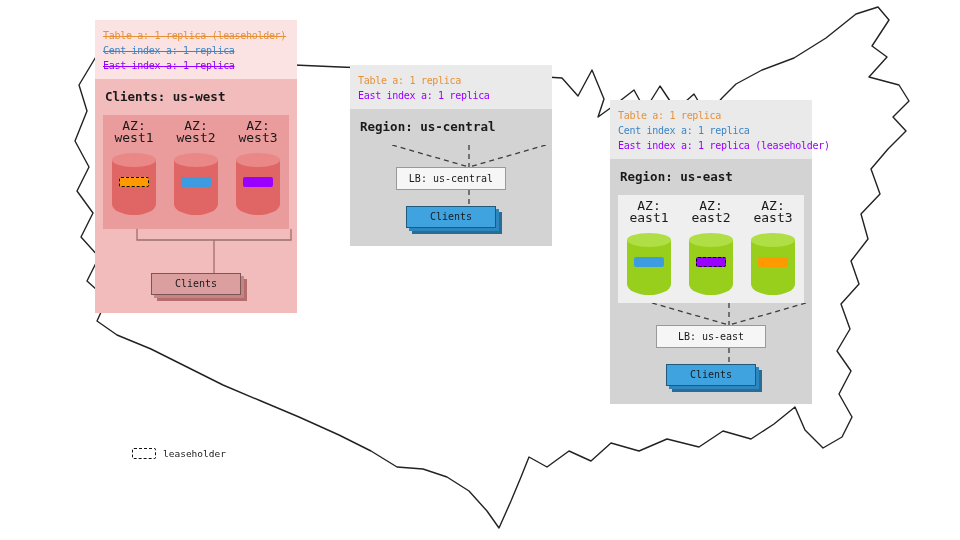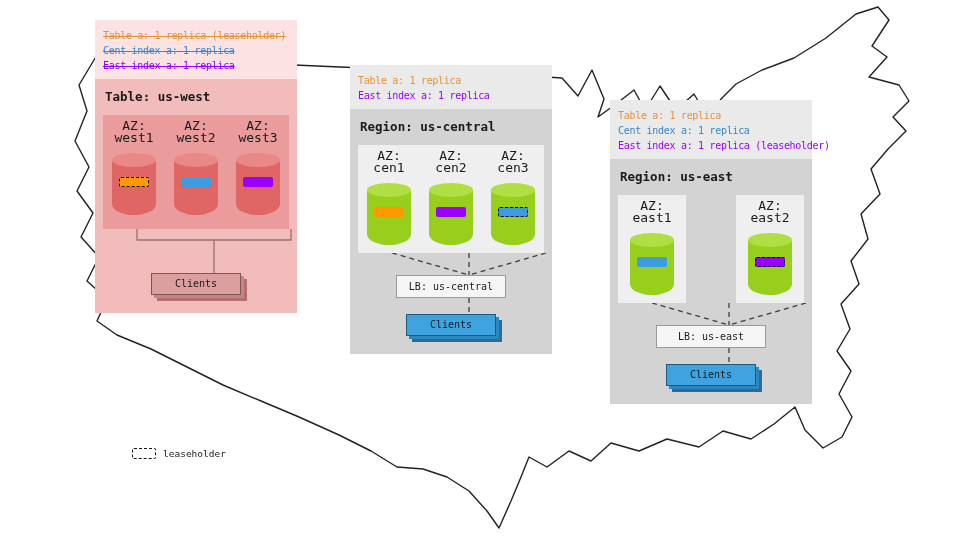--- a/index.html
+++ b/index.html
@@ -67,21 +67,21 @@
              L97,321 L107,299 L87,281 L99,257 L81,237 L93,213 L77,191 L89,167 L75,141 L87,111 L79,85 Z" fill="none" stroke="#222222" stroke-width="1.4" stroke-linejoin="round"></path>
   </svg>
 
   <section class="panel west" style="left: 95px; top: 20px; --panel: #fbe3e3; --region: #f3bcbc; --az: #ea9c9c; --cylb: #e06666; --cylt: #ea8888; --lb: #f6d3d3; --cli: #dc9f9f; --clis1: #c88383; --clis2: #b56e6e;">
     <div class="annotations">
       <div class="ann strike" style="color: rgb(230, 145, 56);">Table a: 1 replica (leaseholder)</div>
       <div class="ann strike" style="color: rgb(61, 133, 198);">Cent index a: 1 replica</div>
       <div class="ann strike" style="color: rgb(153, 0, 255);">East index a: 1 replica</div>
     </div>
     <div class="region">
-      <div class="region-title">Table: us-west</div>
+      <div class="region-title">Clients: us-west</div>
       <div class="az-row">
         <div class="az">
           <div class="az-label">AZ: west1</div>
           <div class="cyl">
             <div class="cyl-body"></div>
             <div class="cyl-top"></div>
             <div class="chip leaseholder" style="background: rgb(255, 153, 0);"></div>
           </div>
         </div>
         <div class="az">
@@ -113,46 +113,20 @@
     </div>
   </section>
 
   <section class="panel dashed" style="left: 350px; top: 65px; --panel: #eaeaea; --region: #d3d3d3; --az: #efefef; --cylb: #97cf1c; --cylt: #b0df45; --lb: #f6f6f6; --cli: #3fa3e0; --clis1: #2f86bd; --clis2: #256d9b;">
     <div class="annotations">
       <div class="ann" style="color: rgb(230, 145, 56);">Table a: 1 replica</div>
       <div class="ann" style="color: rgb(153, 0, 255);">East index a: 1 replica</div>
     </div>
     <div class="region">
       <div class="region-title">Region: us-central</div>
-      <div class="az-row">
-        <div class="az">
-          <div class="az-label">AZ: cen1</div>
-          <div class="cyl">
-            <div class="cyl-body"></div>
-            <div class="cyl-top"></div>
-            <div class="chip" style="background: rgb(255, 153, 0);"></div>
-          </div>
-        </div>
-        <div class="az">
-          <div class="az-label">AZ: cen2</div>
-          <div class="cyl">
-            <div class="cyl-body"></div>
-            <div class="cyl-top"></div>
-            <div class="chip" style="background: rgb(153, 0, 255);"></div>
-          </div>
-        </div>
-        <div class="az">
-          <div class="az-label">AZ: cen3</div>
-          <div class="cyl">
-            <div class="cyl-body"></div>
-            <div class="cyl-top"></div>
-            <div class="chip leaseholder" style="background: rgb(61, 155, 224);"></div>
-          </div>
-        </div>
-      </div>
       <svg class="conn" width="222" height="22">
         <path d="M34,0 L111,22 M111,0 V22 M188,0 L111,22"></path>
       </svg>
       <div class="lb">LB: us-central</div>
       <svg class="conn2" width="222" height="16">
         <path d="M111,0 V16"></path>
       </svg>
       <div class="clients-wrap">
         <div class="clients">Clients</div>
       </div>
@@ -177,20 +151,28 @@
           </div>
         </div>
         <div class="az">
           <div class="az-label">AZ: east2</div>
           <div class="cyl">
             <div class="cyl-body"></div>
             <div class="cyl-top"></div>
             <div class="chip leaseholder" style="background: rgb(153, 0, 255);"></div>
           </div>
         </div>
+        <div class="az">
+          <div class="az-label">AZ: east3</div>
+          <div class="cyl">
+            <div class="cyl-body"></div>
+            <div class="cyl-top"></div>
+            <div class="chip" style="background: rgb(255, 153, 0);"></div>
+          </div>
+        </div>
       </div>
       <svg class="conn" width="222" height="22">
         <path d="M34,0 L111,22 M111,0 V22 M188,0 L111,22"></path>
       </svg>
       <div class="lb">LB: us-east</div>
       <svg class="conn2" width="222" height="16">
         <path d="M111,0 V16"></path>
       </svg>
       <div class="clients-wrap">
         <div class="clients">Clients</div>

